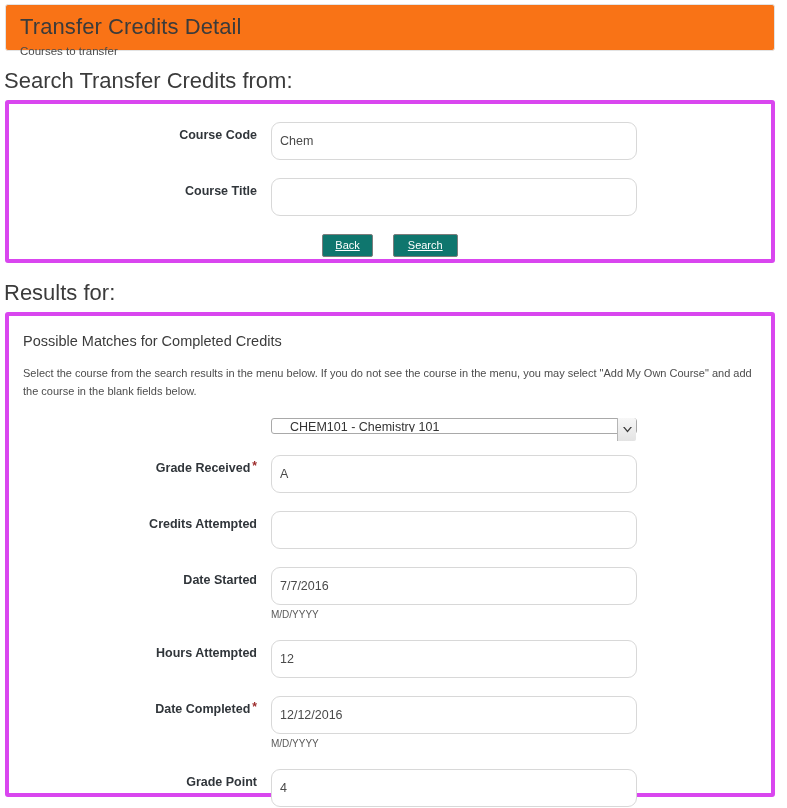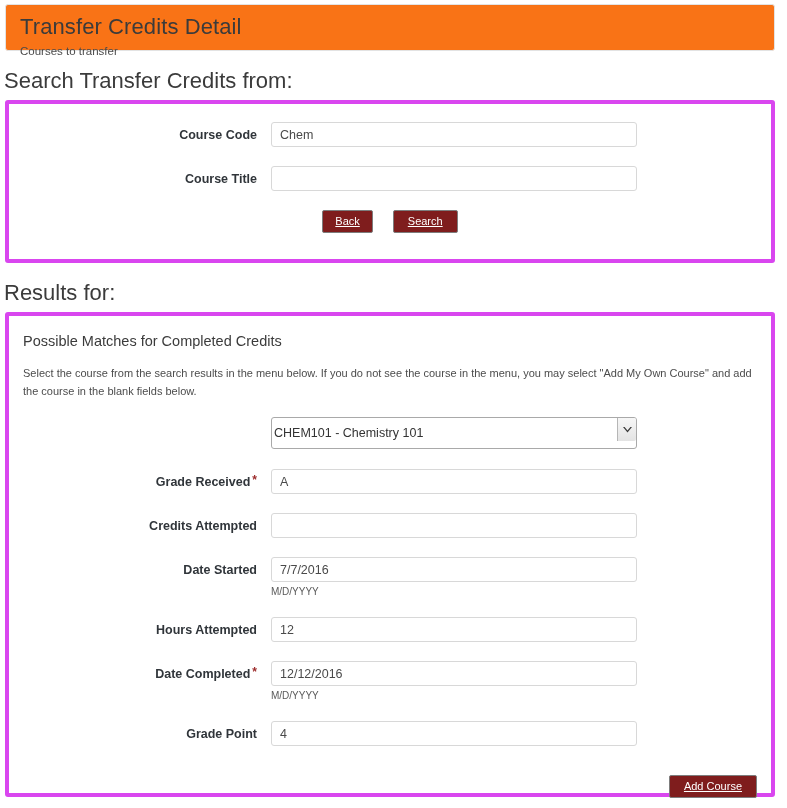--- a/index.html
+++ b/index.html
@@ -87,24 +87,24 @@
     font-size: 12px;
     font-weight: bold;
     margin-left: 2px;
     vertical-align: top;
     line-height: 22px;
     display: inline-block;
   }
   .form-control-wrap { flex: 1 1 auto; }
   .txt {
     width: 366px;
-    height: 25px;
+    height: 38px;
     box-sizing: border-box;
     border: 1px solid #d8d8d8;
-    border-radius: 3px;
+    border-radius: 9px;
     padding: 0 8px;
     font-family: "Liberation Sans", sans-serif;
     font-size: 12.5px;
     color: #4a4a4a;
     background: #ffffff;
     outline: none;
   }
   .txt::placeholder { color: #b3b3b3; }
   .field-hint {
     font-size: 10px;
@@ -114,21 +114,21 @@
   }
 
   
   .btn-row {
     display: flex;
     justify-content: center;
     gap: 20px;
     margin-top: 6px;
   }
   .btn {
-    background: #7f1d1d;
+    background: #0f766e;
     border: 1px solid #7d7d7d;
     color: #ffffff;
     font-family: "Liberation Sans", sans-serif;
     font-size: 11px;
     font-weight: normal;
     text-decoration: underline;
     padding: 4px 12px;
     border-radius: 2px;
     cursor: pointer;
     line-height: 13px;
@@ -155,25 +155,25 @@
     color: #4c4c4c;
     line-height: 18px;
     margin: 0 10px 17px 14px;
   }
   .select-row {
     display: flex;
     margin-bottom: 20px;
   }
   .sel {
     width: 366px;
-    height: 32px;
+    height: 16px;
     box-sizing: border-box;
     border: 1px solid #a9a9a9;
     border-radius: 3px;
-    padding: 1px 4px 1px 2px;
+    padding: 1px 4px 1px 18px;
     font-family: "Liberation Sans", sans-serif;
     font-size: 12.5px;
     color: #333333;
     background: #ffffff;
     -webkit-appearance: none;
     -moz-appearance: none;
     appearance: none;
   }
   .select-shell { position: relative; width: 366px; }
   .select-arrow {

